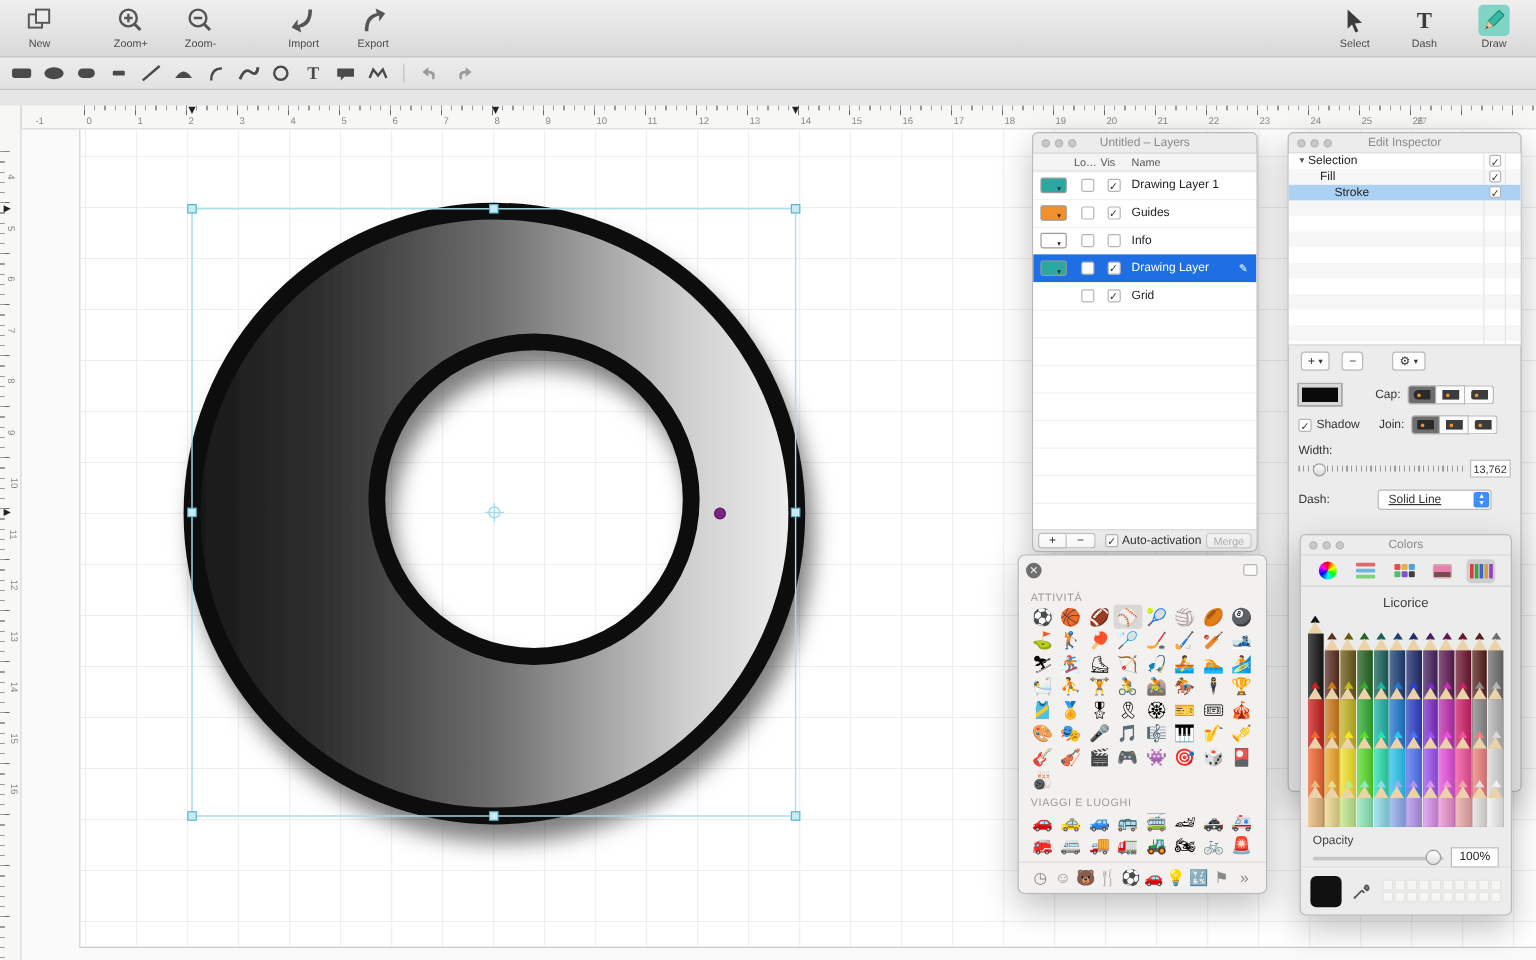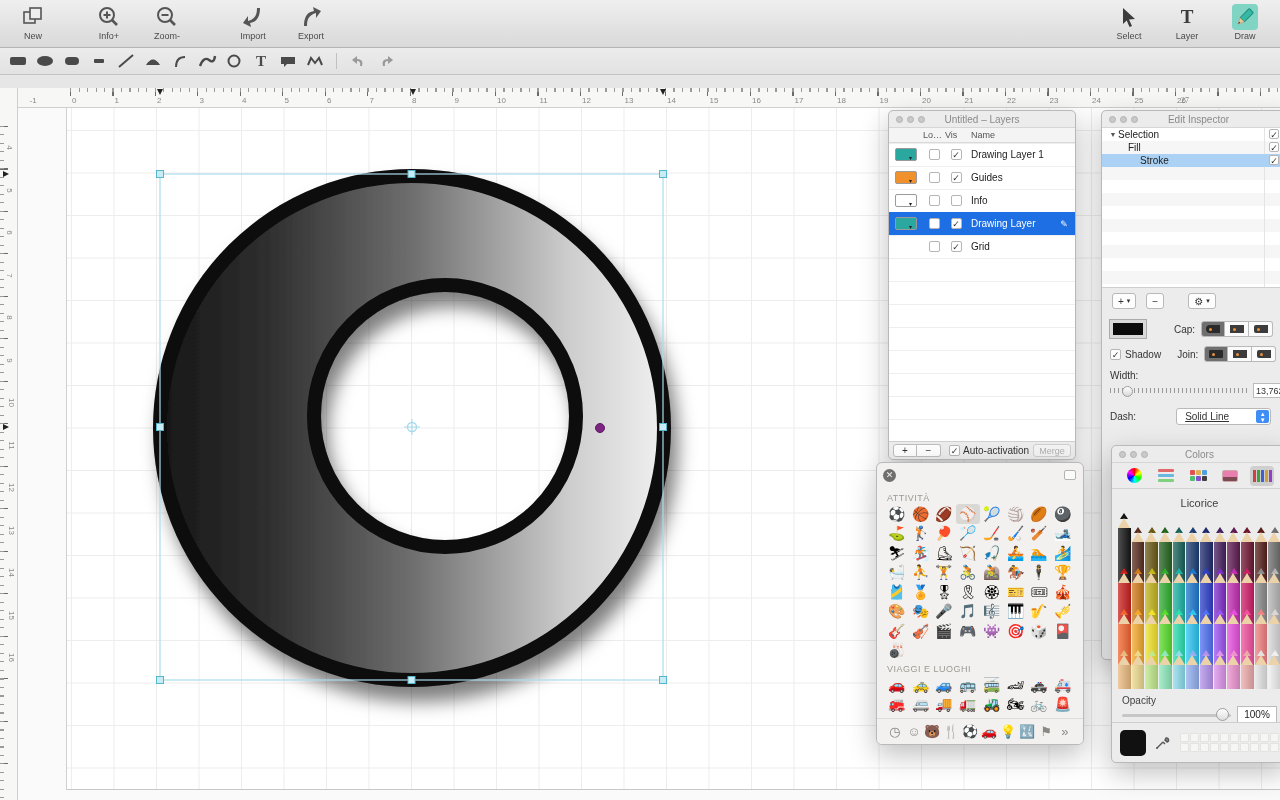--- a/index.html
+++ b/index.html
@@ -57,21 +57,21 @@
   .page { position:absolute; left:66px; top:108px; width:1214px; height:682px; background:#fff;
     border-left:1px solid #d0d0d0; border-bottom:1px solid #c8c8c8;
     background-image:
       linear-gradient(to right, #ededed 1px, transparent 1px),
       linear-gradient(to bottom, #ededed 1px, transparent 1px);
     background-size:42.5px 42.5px; background-position:4px 22px; }
   .overlay-svg { position:absolute; left:0; top:0; width:1280px; height:800px; z-index:5; pointer-events:none; }
 
   
   .panel { position:absolute; background:#ececec; border:1px solid #b9b9b9; border-radius:5px;
-    box-shadow:0 10px 28px rgba(0,0,0,.25); z-index:10;margin-left:28px; }
+    box-shadow:0 10px 28px rgba(0,0,0,.25); z-index:10; }
   .panel-title { height:17px; display:flex; align-items:center; justify-content:center;
     font-size:10px; color:#8a8a8a; position:relative; border-bottom:1px solid #d6d6d6; }
   .dots { position:absolute; left:7px; top:5px; display:flex; gap:4px; }
   .dot { width:7px; height:7px; border-radius:50%; background:#c9c9c9; border:1px solid #b2b2b2; }
 
   
   #layers { left:860px; top:110px; width:188px; height:350px; }
   .layers-head { display:flex; font-size:9px; color:#555; height:15px; align-items:center;
     border-bottom:1px solid #d9d9d9; background:#f4f4f4; }
   .lh-sw { width:34px; } .lh-lock { width:22px; } .lh-vis { width:22px; } .lh-name { flex:1; padding-left:4px; } .lh-badge { width:22px; }
@@ -203,21 +203,21 @@
       </div>
       <div class="tb-item zoomp">
         <div class="ic">
           <svg width="24" height="24" viewBox="0 0 24 24">
             <circle cx="10" cy="10" r="7" fill="none" stroke="#555" stroke-width="2"></circle>
             <line x1="6.5" y1="10" x2="13.5" y2="10" stroke="#555" stroke-width="2"></line>
             <line x1="10" y1="6.5" x2="10" y2="13.5" stroke="#555" stroke-width="2"></line>
             <line x1="15" y1="15" x2="20" y2="20" stroke="#555" stroke-width="2.6"></line>
           </svg>
         </div>
-        <div class="lbl">Info+</div>
+        <div class="lbl">Zoom+</div>
       </div>
       <div class="tb-item zoomm">
         <div class="ic">
           <svg width="24" height="24" viewBox="0 0 24 24">
             <circle cx="10" cy="10" r="7" fill="none" stroke="#555" stroke-width="2"></circle>
             <line x1="6.5" y1="10" x2="13.5" y2="10" stroke="#555" stroke-width="2"></line>
             <line x1="15" y1="15" x2="20" y2="20" stroke="#555" stroke-width="2.6"></line>
           </svg>
         </div>
         <div class="lbl">Zoom-</div>
@@ -247,21 +247,21 @@
           </svg>
         </div>
         <div class="lbl">Select</div>
       </div>
       <div class="tb-item">
         <div class="ic">
           <svg width="22" height="22" viewBox="0 0 22 22">
             <text x="11" y="17" font-size="19" font-family="Liberation Serif, serif" font-weight="bold" text-anchor="middle" fill="#3c3c3c">T</text>
           </svg>
         </div>
-        <div class="lbl">Layer</div>
+        <div class="lbl">Dash</div>
       </div>
       <div class="tb-item">
         <div class="ic draw-hl">
           <svg width="22" height="22" viewBox="0 0 22 22">
             <g transform="rotate(45 11 11)">
               <rect x="8" y="2" width="6" height="13" rx="1" fill="#35b9a4" stroke="#1e8b79"></rect>
               <path d="M8 15 L11 21 L14 15 Z" fill="#e8c9a0" stroke="#b99b72" stroke-width=".6"></path>
               <path d="M10.2 18.4 L11 21 L11.8 18.4 Z" fill="#333"></path>
             </g>
           </svg>

